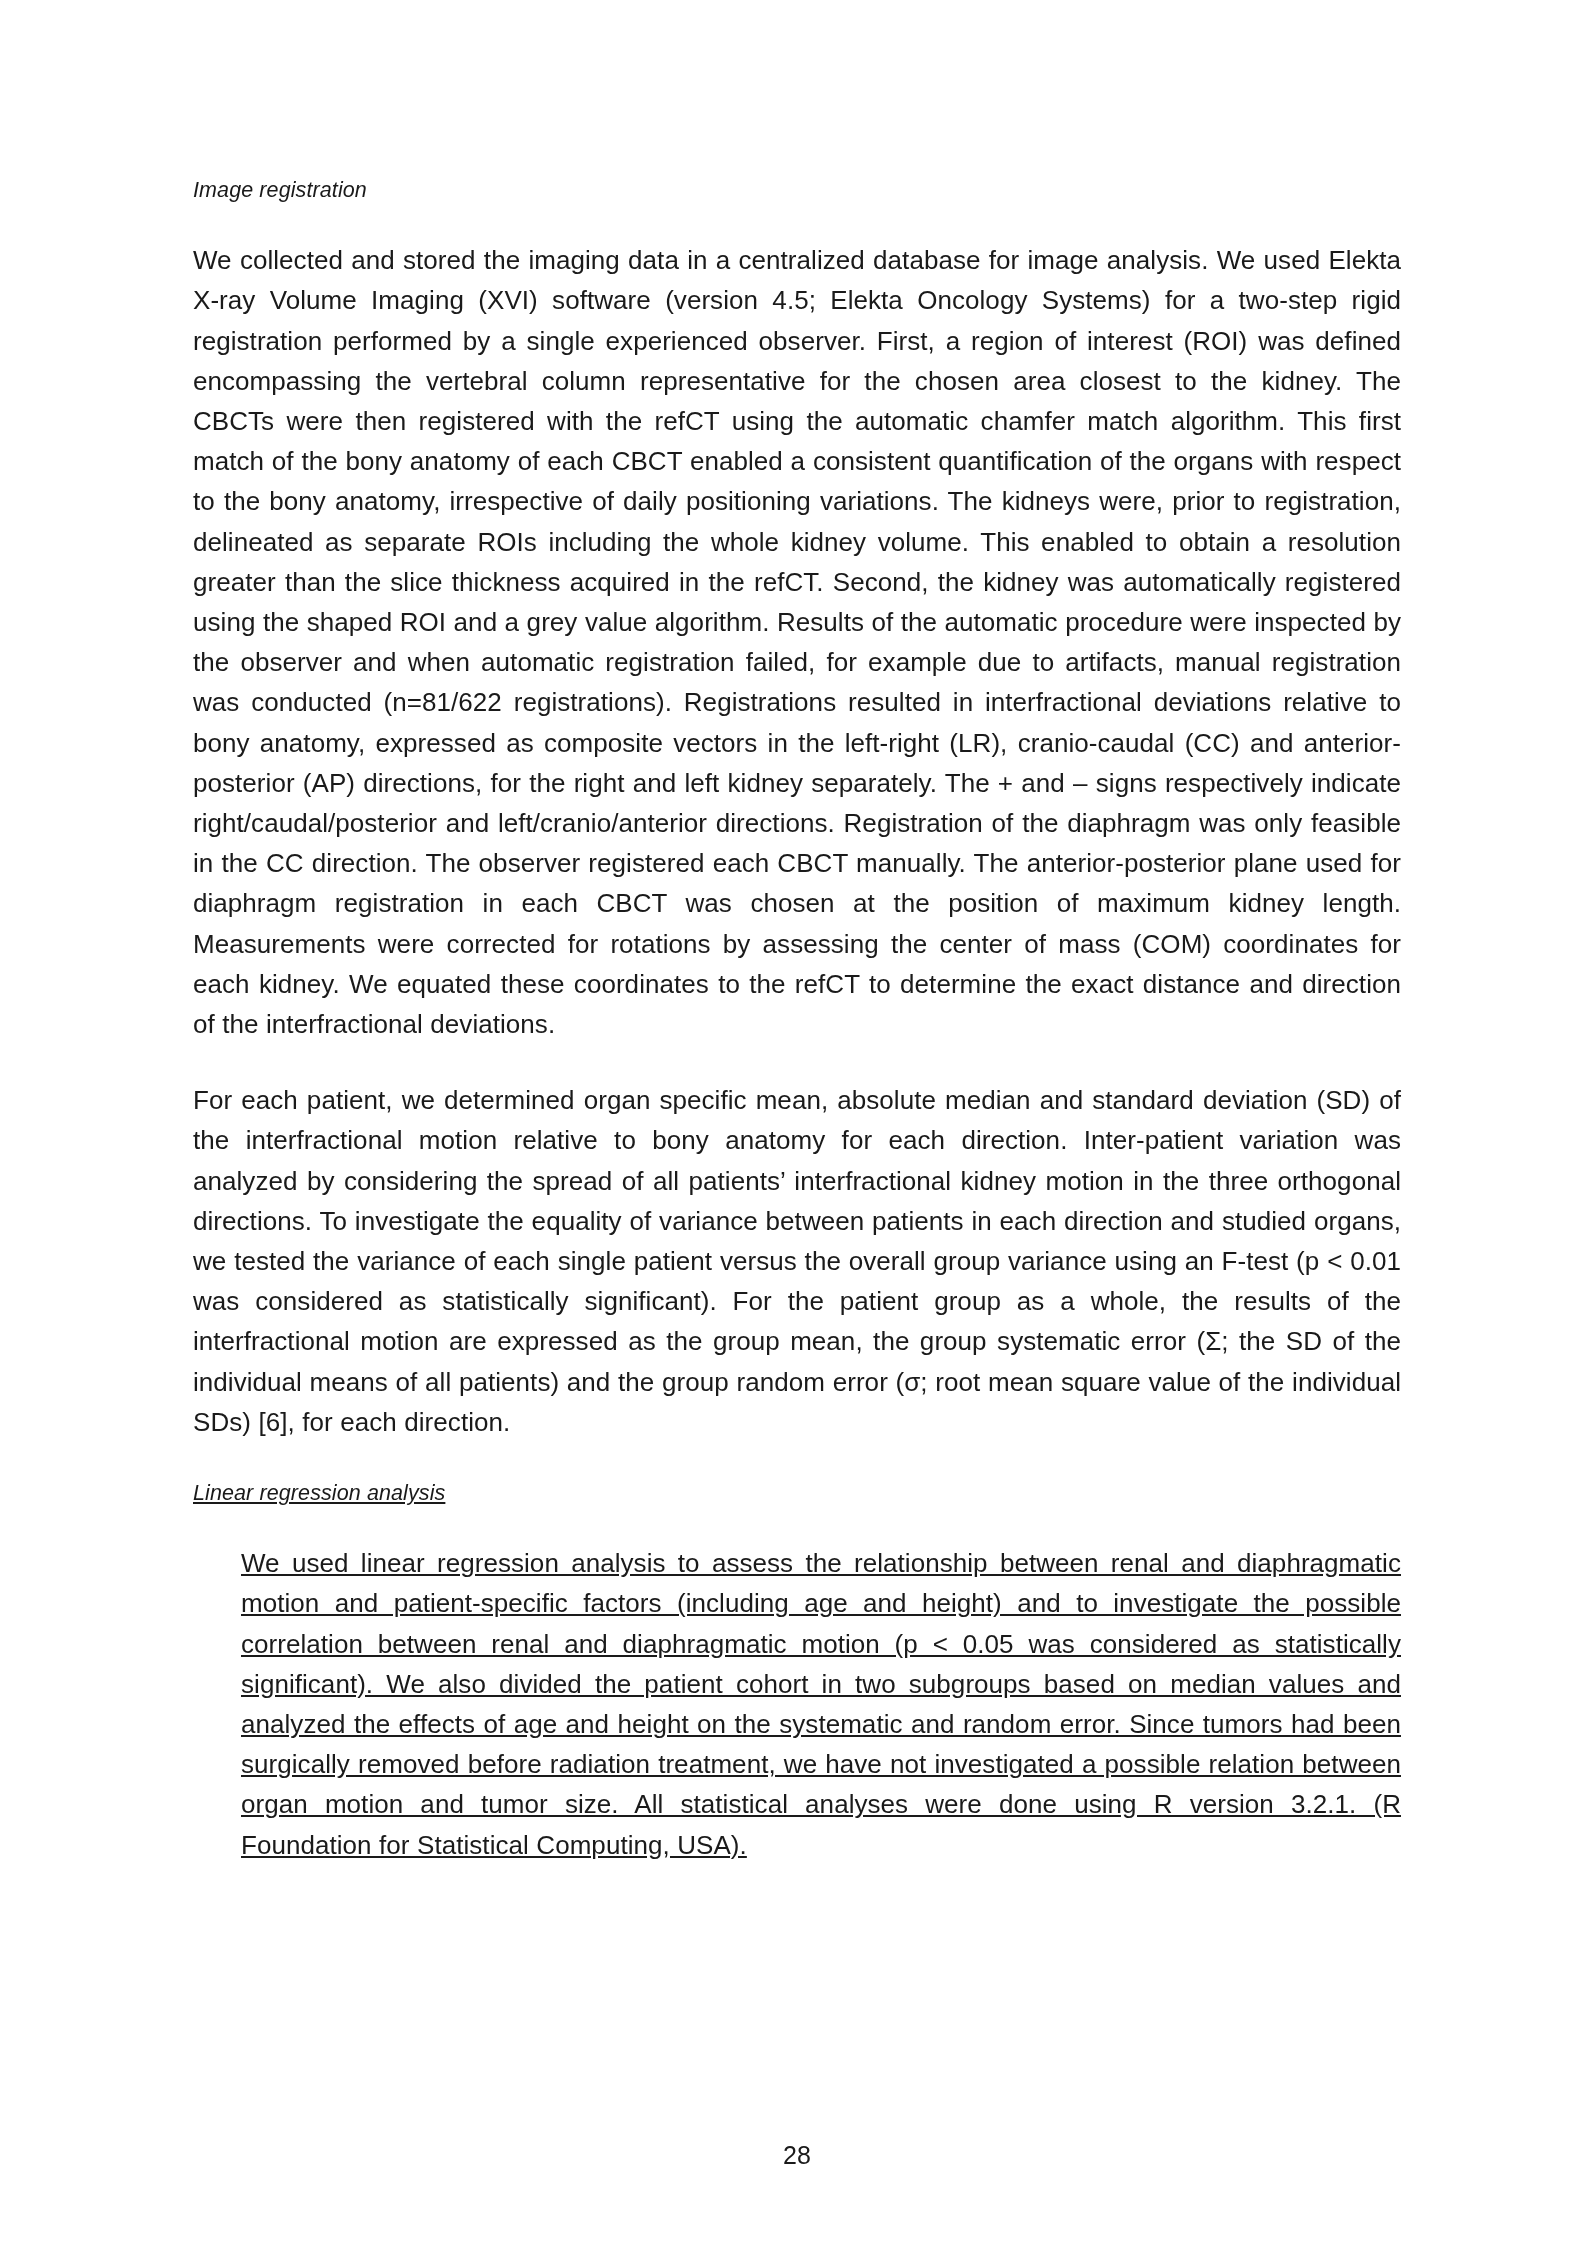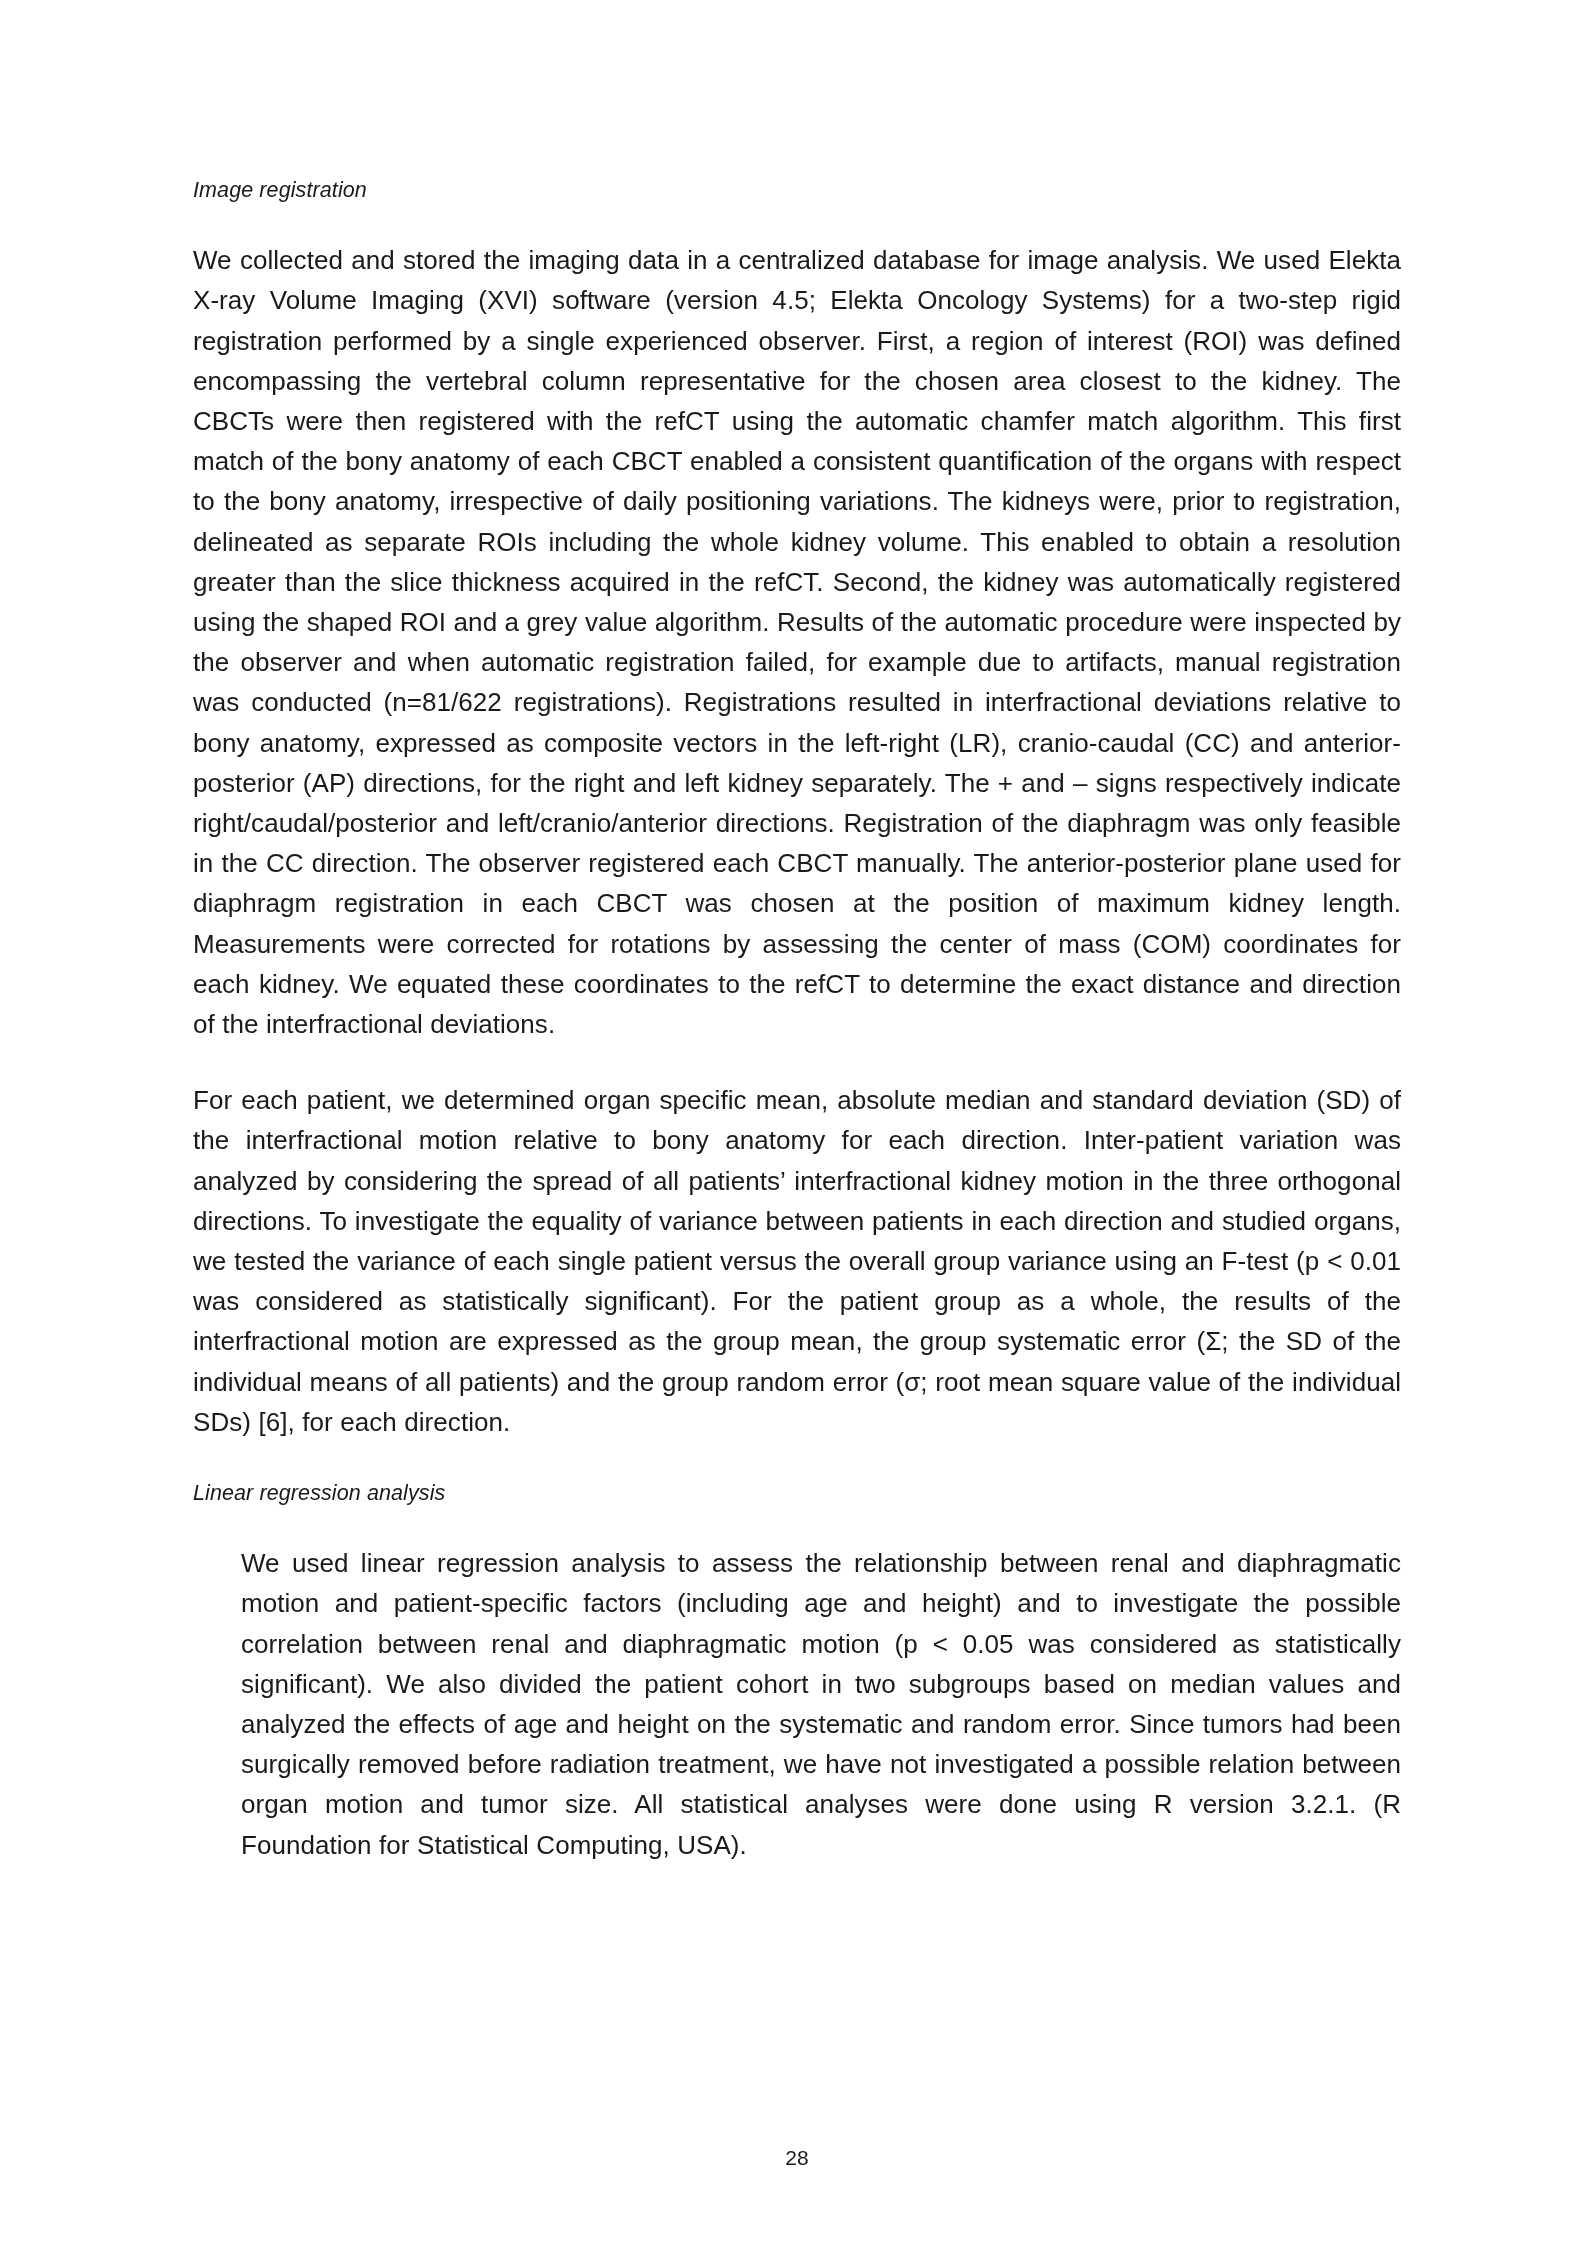--- a/index.html
+++ b/index.html
@@ -44,28 +44,29 @@
   }
   p.body-text.last {
     margin-bottom: 0;
     margin-left: 48px;
   }
   .para-wrap {
     margin-bottom: 32px;
   }
   .para-wrap:last-child {
     margin-bottom: 0;
+    text-decoration: underline;
   }
   .pagenum {
     position: absolute;
     left: 0;
     right: 0;
     bottom: 80px;
     text-align: center;
-    font-size: 21px;
+    font-size: 25px;
     color: #1a1a1a;
   }
 </style>
 </head>
 <body>
 
 <div class="page">
   <div class="content">
 
     <div class="para-wrap">

